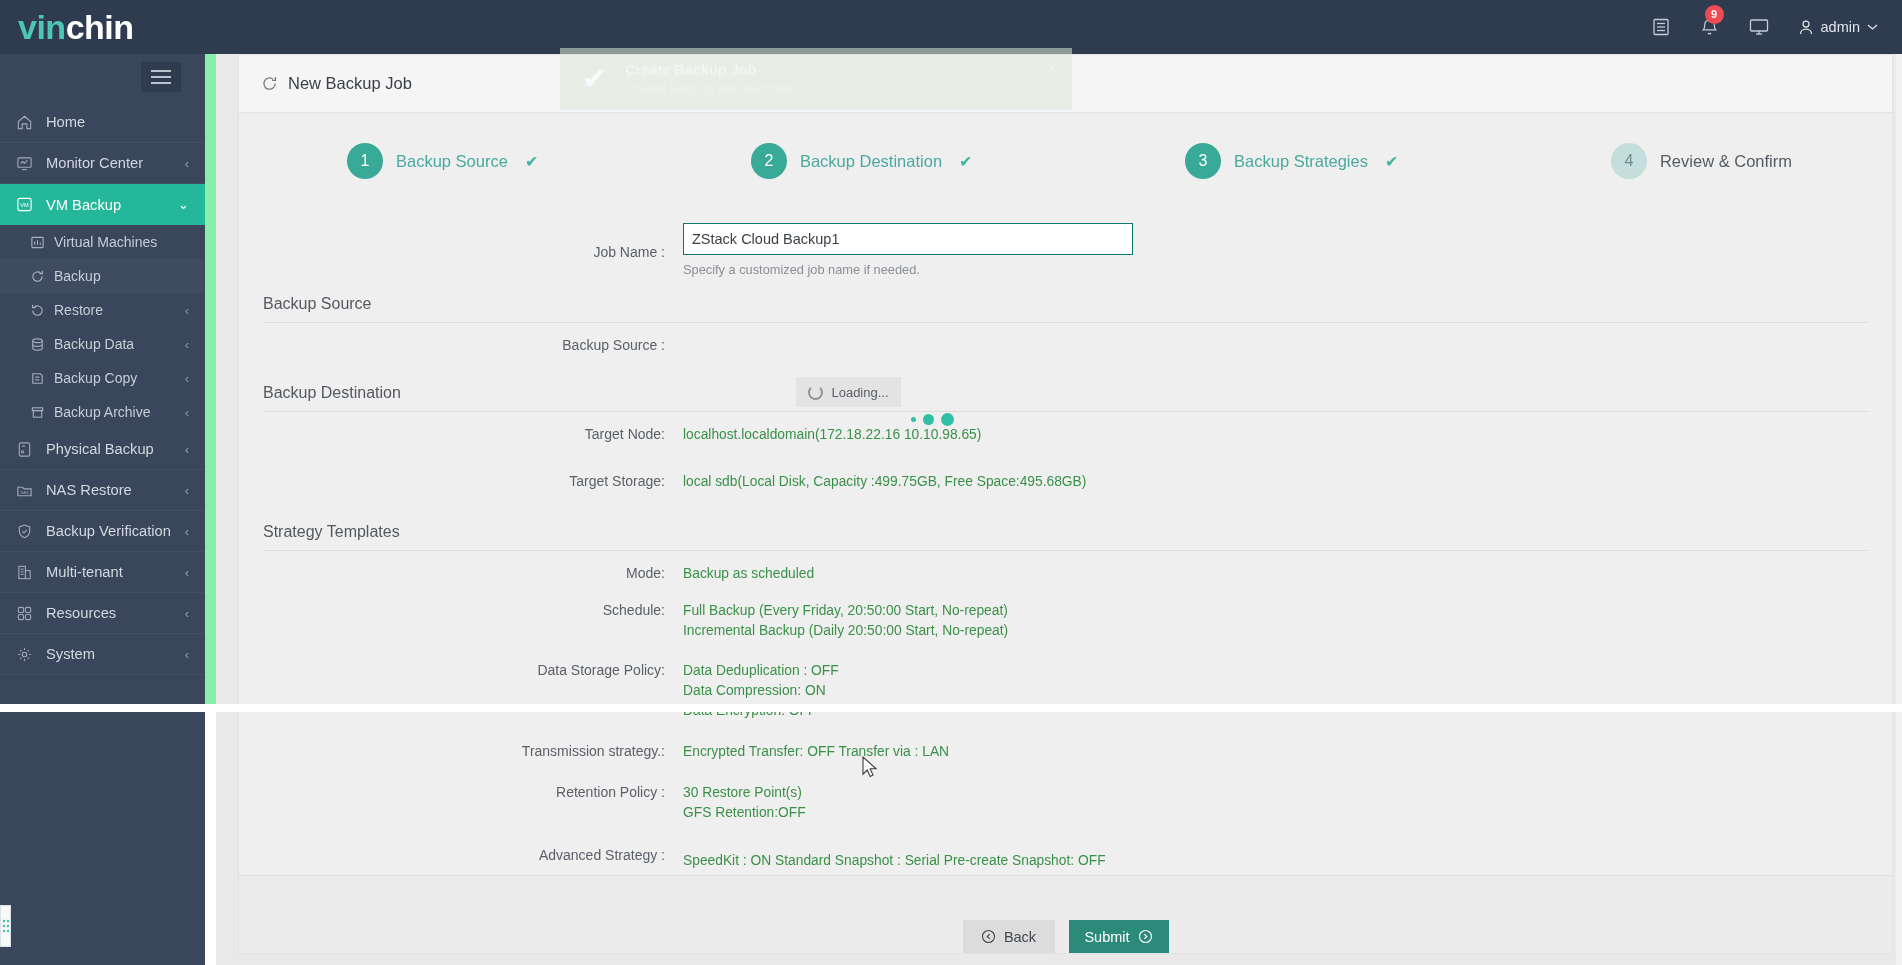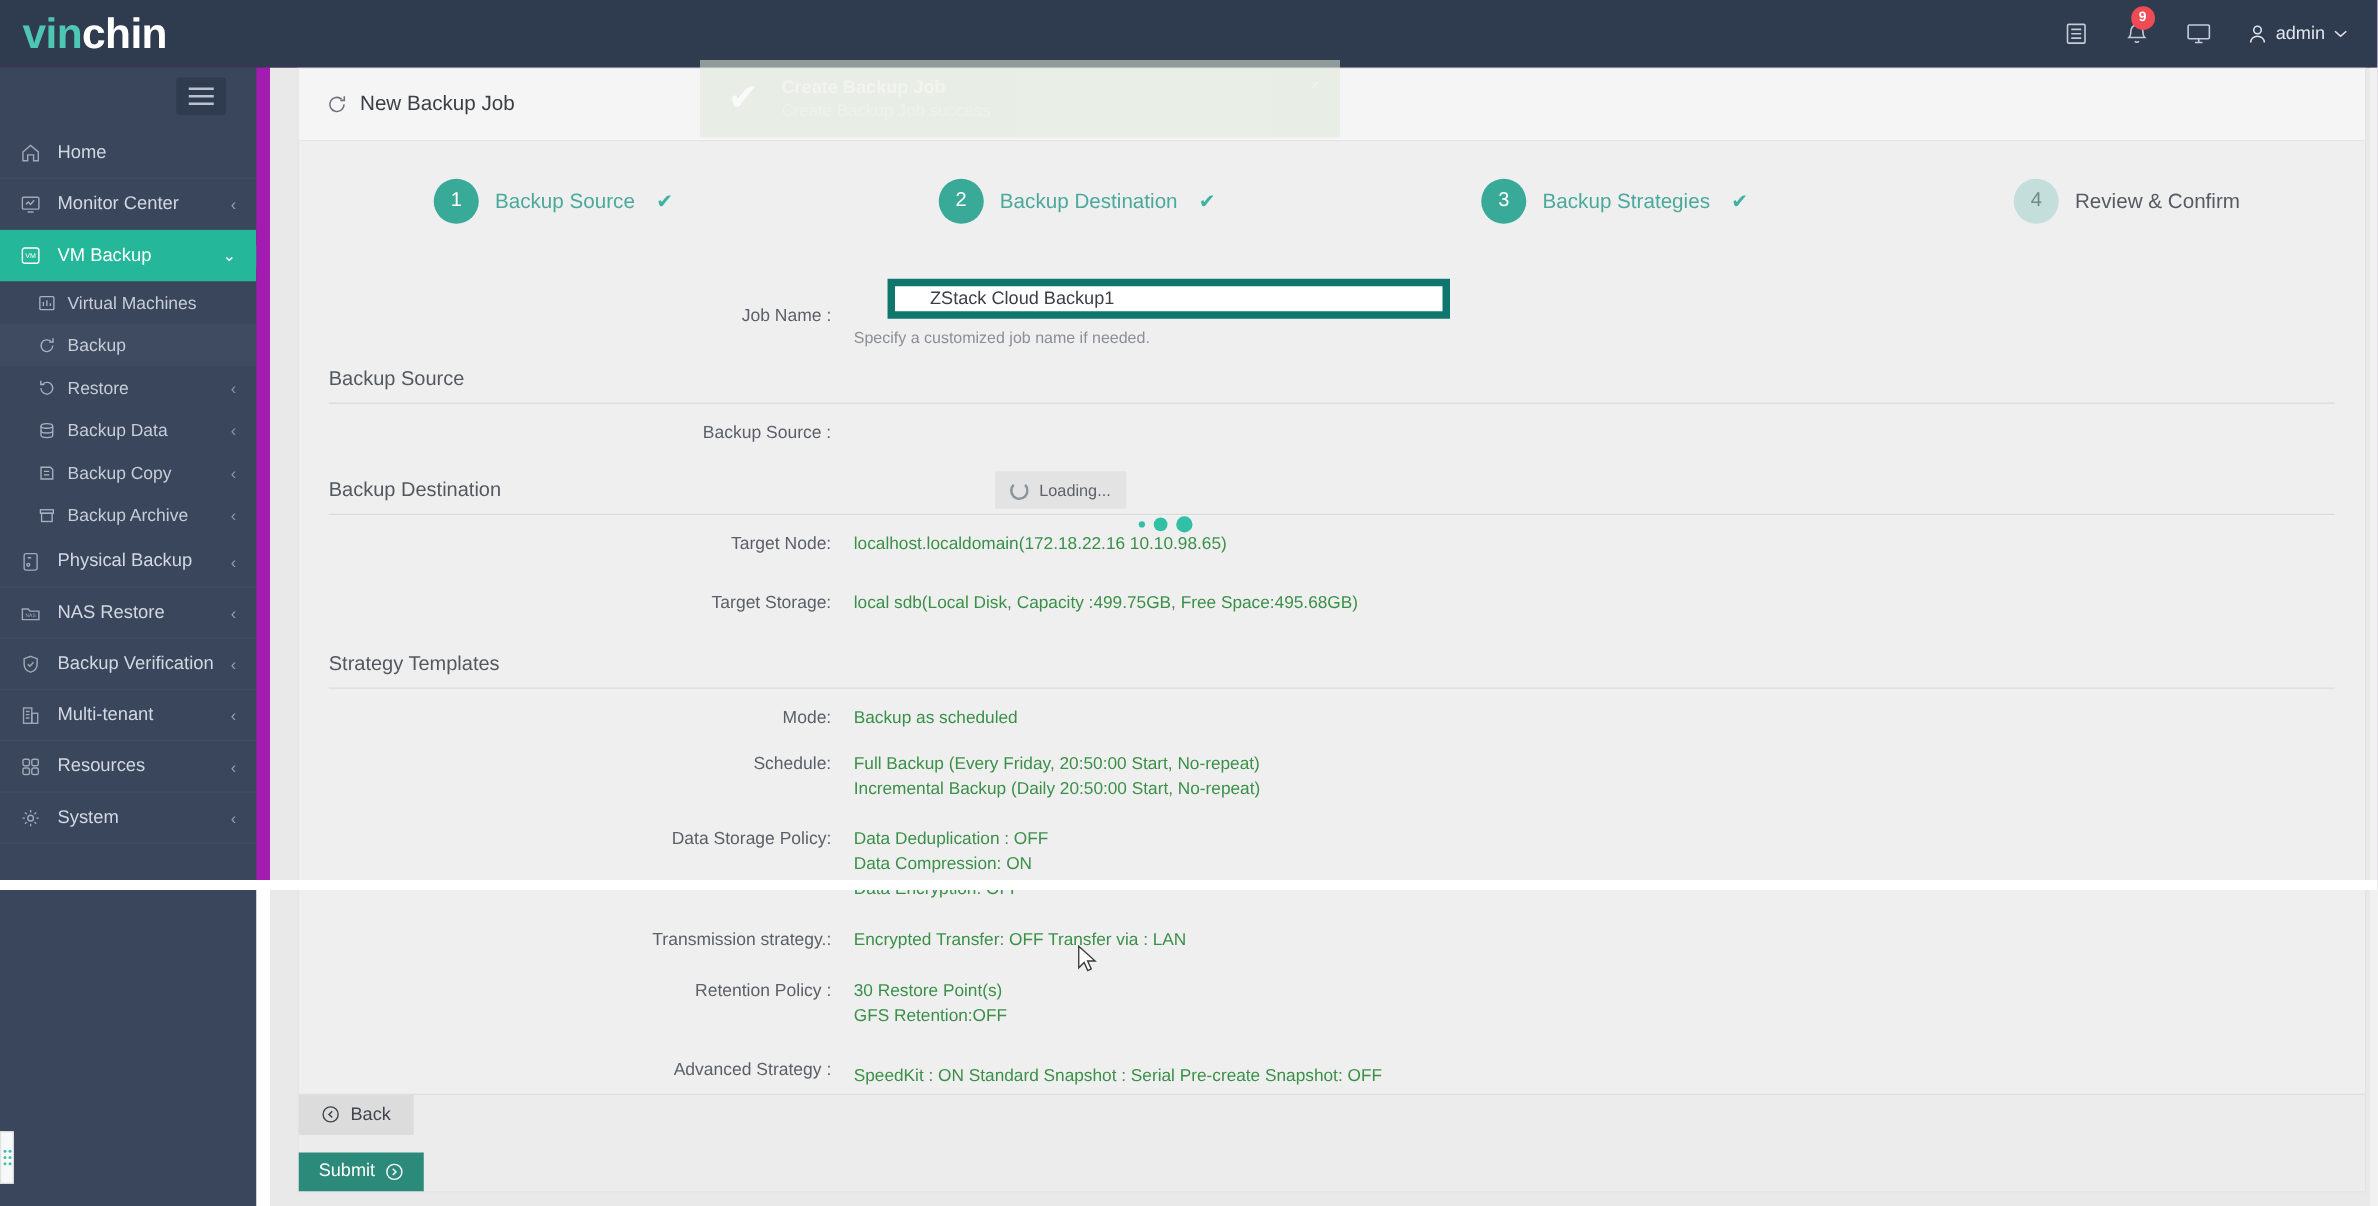--- a/index.html
+++ b/index.html
@@ -2,21 +2,21 @@
 <html><head>
 <meta charset="utf-8">
 <style>
   * { box-sizing: border-box; margin: 0; padding: 0; }
   html, body {
     width: 1902px; height: 965px;
     font-family: "Liberation Sans", sans-serif;
     background: #ffffff;
     overflow: hidden;
   }
-  .app { position: relative; width: 1902px; height: 712px; background:#a21caf; }
+  .app { position: relative; width: 1902px; height: 712px; background:#86efac; }
 
   
   .topbar{
     position:absolute; left:0; top:0; width:1902px; height:54px;
     background:#2f3b4e; display:flex; align-items:center;
     z-index: 40;
   }
   .logo{ margin-left:18px; font-size:34px; font-weight:700; letter-spacing:-0.5px; line-height:1;}
   .logo .a{ color:#4ec6b4; }
   .logo .b{ color:#ffffff; }
@@ -103,23 +103,23 @@
   .body{ padding:0 0 0 0; position:relative; }
   .lbl-col{
     width:420px; text-align:right; padding-right:18px; color:#5b6068;
     font-size:14px; flex:0 0 420px; padding-top:3px;
   }
   .val-col{ flex:1 1 auto; color:#3a9048; font-size:13.8px; line-height:20px; }
   .val-col .ln{ display:block; }
 
   .jobname-row{ display:flex; align-items:center; padding:14px 24px 0 24px;}
   .jobname-input{
-    width:450px; height:32px; border:6px solid #0f766e; background:#fff;
-    padding:0 28px; font-size:14.5px; color:#3a3f46;
-    font-family:"Liberation Sans", sans-serif; outline:none;margin-left:27px;
+    width:450px; height:32px; border:1px solid #0f766e; background:#fff;
+    padding:0 8px; font-size:14.5px; color:#3a3f46;
+    font-family:"Liberation Sans", sans-serif; outline:none;
   }
   .hint{ color:#8a8f96; font-size:12.8px; margin-top:7px; }
 
   .sechead{
     font-size:16px; color:#53585f; padding:18px 0 9px 24px;
   }
   .divider{ height:1px; background:#dcdcdc; margin:0 24px; }
   .frow{ padding:13px 24px 13px 24px; display:flex; align-items:flex-start; }
   .frow .lbl-col{ padding-top:1px; }
 
@@ -149,21 +149,21 @@
   }
   .dots i{ display:block;background:#2fc0a6;border-radius:50%; }
   .dots i:nth-child(1){ width:5px;height:5px; }
   .dots i:nth-child(2){ width:11px;height:11px; }
   .dots i:nth-child(3){ width:13px;height:13px; }
 
   
   .footer{
     position:absolute; left:0; bottom:0; width:100%; height:78px;
     background:#ececec; border-top:1px solid #e0e0e0;
-    display:flex; align-items:flex-start; justify-content:center; gap:14px;flex-direction:column;
+    display:flex; align-items:flex-end; justify-content:center; gap:14px;
   }
   .btn{
     height:33px; min-width:92px; display:flex; align-items:center; justify-content:center;
     gap:8px; font-size:14.5px; cursor:pointer; border:none;
     font-family:"Liberation Sans", sans-serif;
   }
   .btn.back{ background:#dcdcdc; color:#41464d; }
   .btn.submit{ background:#2b8a7a; color:#fff; min-width:100px; }
   .cursor{
     position:absolute; left:862px; top:756px; width:18px; height:24px; z-index:70;

